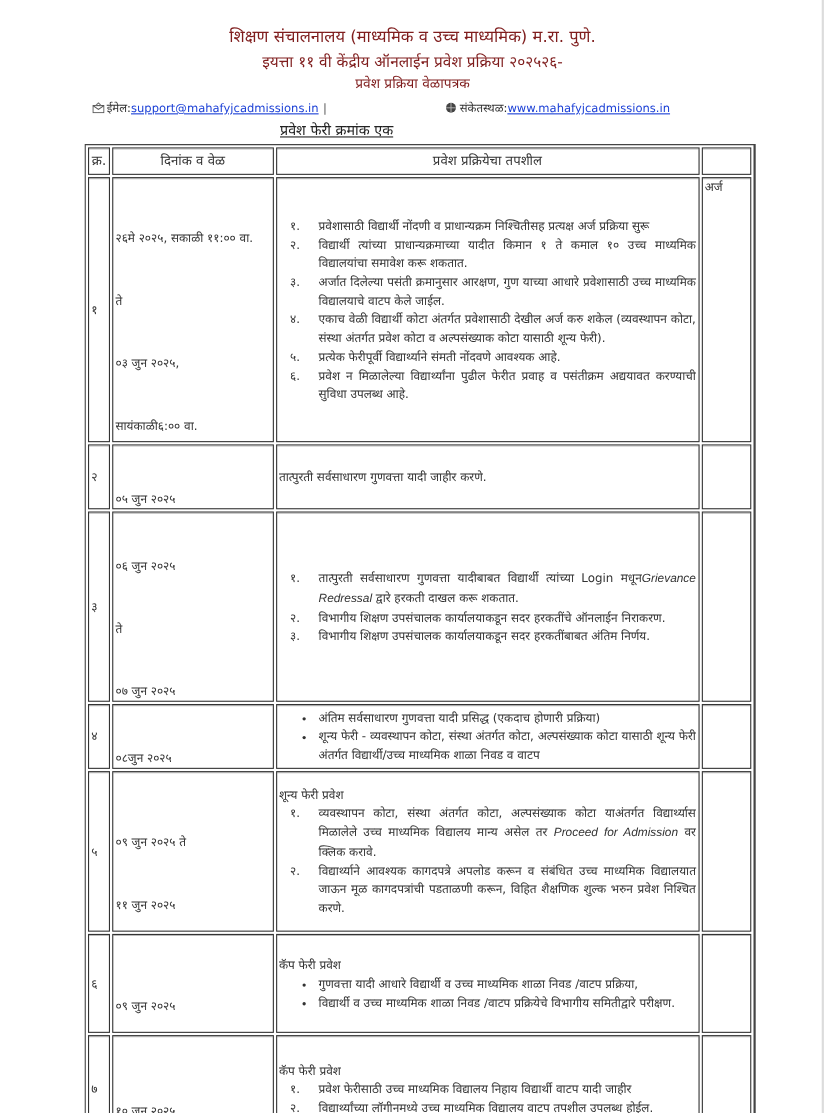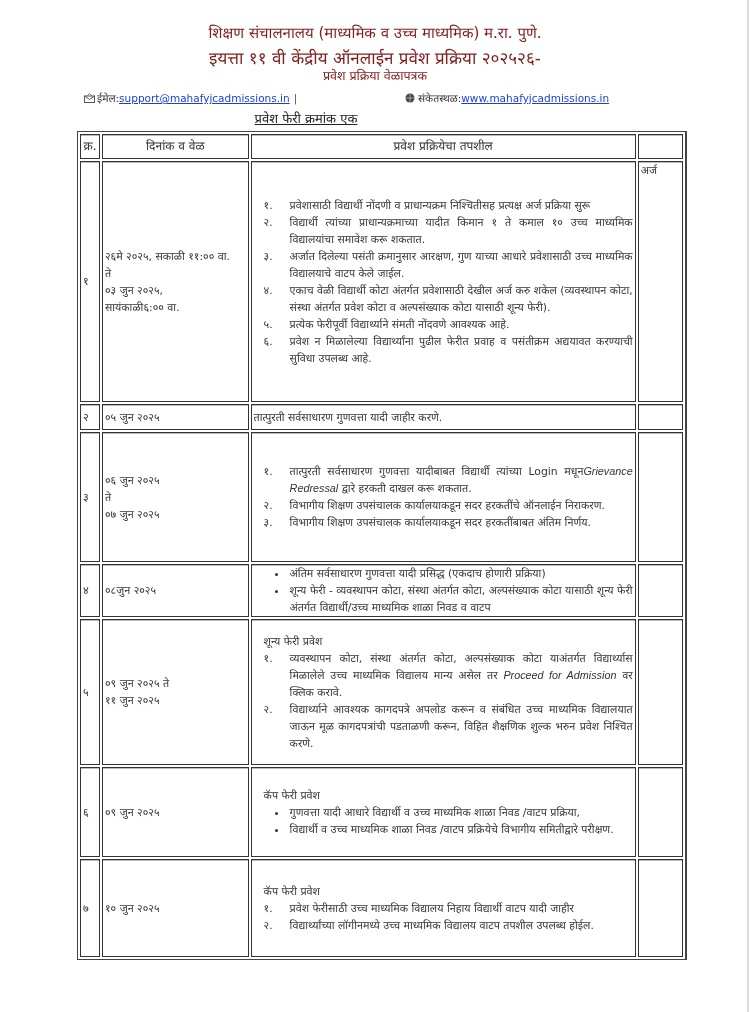--- a/index.html
+++ b/index.html
@@ -4,21 +4,21 @@
 <style>
   html, body { margin:0; padding:0; }
   body {
     width:750px; height:1012px; overflow:hidden; background:#fff;
     font-family:"DejaVu Sans", "Liberation Sans", sans-serif; color:#222;
     position:relative;
   }
   .right-rule { position:absolute; left:747px; top:0; width:2px; height:1012px; background:#dcdcdc; }
   .hdr { position:absolute; left:0; width:750px; text-align:center; color:#7f1d1d; }
   .t1 { top:22px; font-size:15px; }
-  .t2 { top:46px; font-size:17px;text-align:center; }
+  .t2 { top:46px; font-size:14px;text-align:center; }
   .t3 { top:67px; font-size:12.5px; }
   .contact { position:absolute; top:91px; font-size:10.5px; color:#333; white-space:nowrap; }
   .contact.left { left:84px; }
   .contact.right { left:405px; }
   .contact a { color:#1a3fd6; text-decoration:underline; }
   .contact .sep { color:#555; margin-left:4px; }
   .ic { display:inline-block; width:11px; height:10px; vertical-align:-1px; margin-right:2px; }
   .round-title { position:absolute; top:109px; left:0; width:612px; text-align:center; font-size:13px; text-decoration:underline; }
 
   table.sched {
@@ -35,25 +35,25 @@
   .c1 { width:14px; font-size:11px; }
   .c2 { width:143px; }
   .c3 { width:387px; }
   .c4 { width:40px; vertical-align:top !important; }
   ol, ul { margin:0; padding-left:34px; }
   ol li, ul li { text-align:justify; padding-left:2px; }
   ol { list-style:none; counter-reset:n; }
   ol li { position:relative; }
   ol li .num { position:absolute; left:-24px; top:0; }
   ul { list-style:disc; }
-  .sub { display:block;margin-left:10px; }
+  .sub { display:block; }
   .en { font-style:italic; font-family:"Liberation Sans", sans-serif; }
   .r1 { height:241px; } .r2 { height:26px; } .r3 { height:130px; }
   .r4 { height:52px; } .r5 { height:146px; } .r6 { height:90px; } .r7 { height:98px; }
-  .date-line { display:block; }
+  .date-line { display:block;margin-top:40px; }
 </style>
 </head>
 <body>
 
 <div class="right-rule"></div>
 
 <div class="hdr t1">शिक्षण संचालनालय (माध्यमिक व उच्च माध्यमिक) म.रा. पुणे.</div>
 <div class="hdr t2">इयत्ता ११ वी केंद्रीय ऑनलाईन प्रवेश प्रक्रिया २०२५२६-</div>
 <div class="hdr t3">प्रवेश प्रक्रिया वेळापत्रक</div>
 

